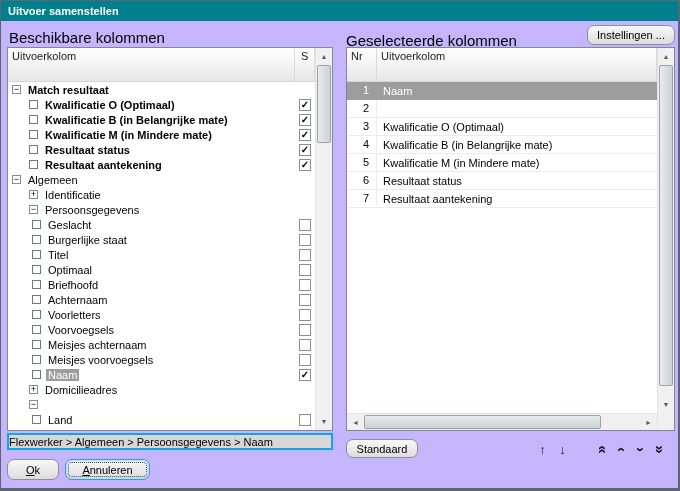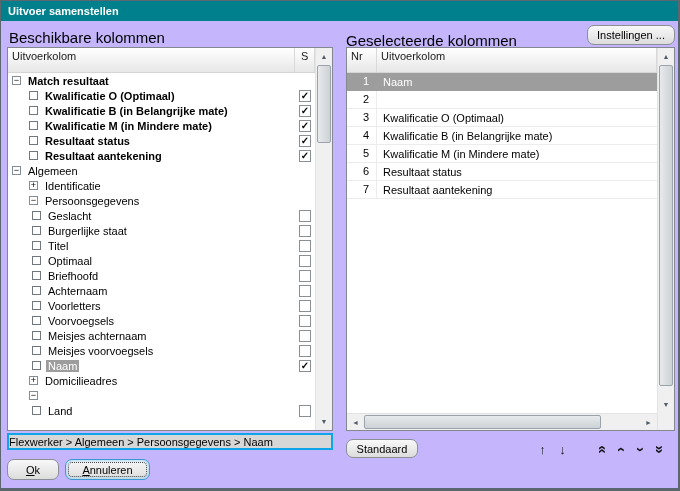--- a/index.html
+++ b/index.html
@@ -14,21 +14,21 @@
   .btn-settings{left:586px;top:24px;width:88px;height:20px}
   .btn-standaard{left:345px;top:438px;width:72px;height:19px}
   .btn-ok{left:6px;top:458px;width:52px;height:21px}
   .btn-cancel{left:64px;top:458px;width:85px;height:21px;border-color:#3d97d1;box-shadow:inset 0 0 3px 1px #a9d9f2;outline:1px dotted #4a4a4a;outline-offset:-4px}
   .btn u{text-decoration:underline}
 
   .listbox{position:absolute;background:#fff;border:1px solid #828790;display:flex}
   .treebox{left:6px;top:46px;width:326px;height:384px}
   .tablebox{left:345px;top:46px;width:329px;height:384px}
   .main{flex:1;display:flex;flex-direction:column;min-width:0}
-  .lv-header{height:25px;display:flex;flex-shrink:0;background:linear-gradient(#ffffff,#e7e7e7);border-bottom:1px solid #d5d5d5;color:#1a1a1a}
+  .lv-header{height:34px;display:flex;flex-shrink:0;background:linear-gradient(#ffffff,#e7e7e7);border-bottom:1px solid #d5d5d5;color:#1a1a1a}
   .hcell{line-height:16px;padding-left:4px;border-right:1px solid #d9d9d9;white-space:nowrap}
   .hcell.grow{flex:1;min-width:0}
   .hcell.scol{width:20px;padding-left:6px}
   .hcell.nrcol{width:30px}
   .rows{flex:1;overflow:hidden;background:#fff}
 
   .trow{height:15px;display:flex;align-items:center;white-space:nowrap}
   .lvl0{padding-left:4px}.lvl1{padding-left:21px}.lvl2{padding-left:24px}
   .expander{width:9px;height:9px;flex:none;border:1px solid #848c94;background:#fff;display:flex;align-items:center;justify-content:center;font-size:9px;line-height:1;margin-right:5px;color:#000}
   .leaficon{width:9px;height:9px;flex:none;border:1px solid #70777d;background:#fff;margin-right:5px}

